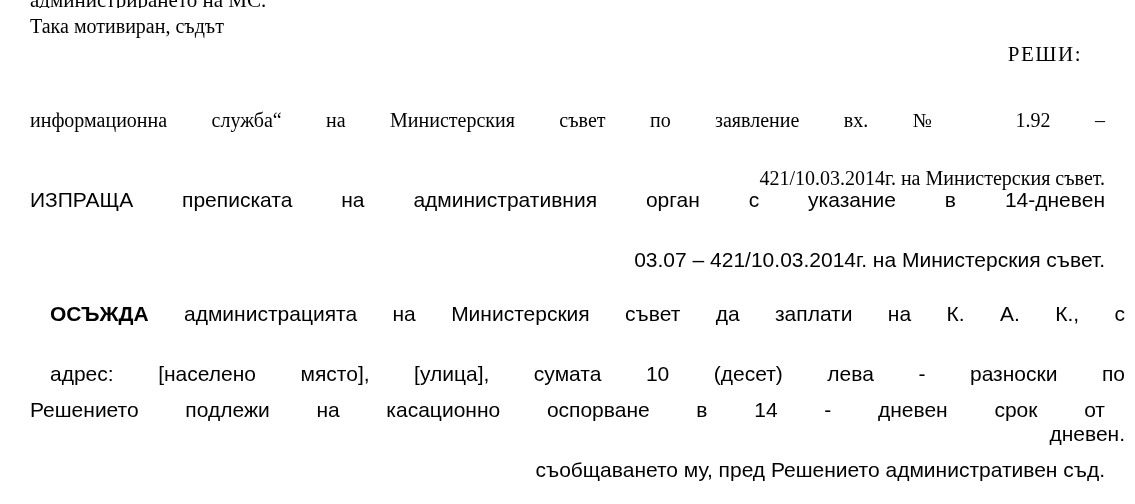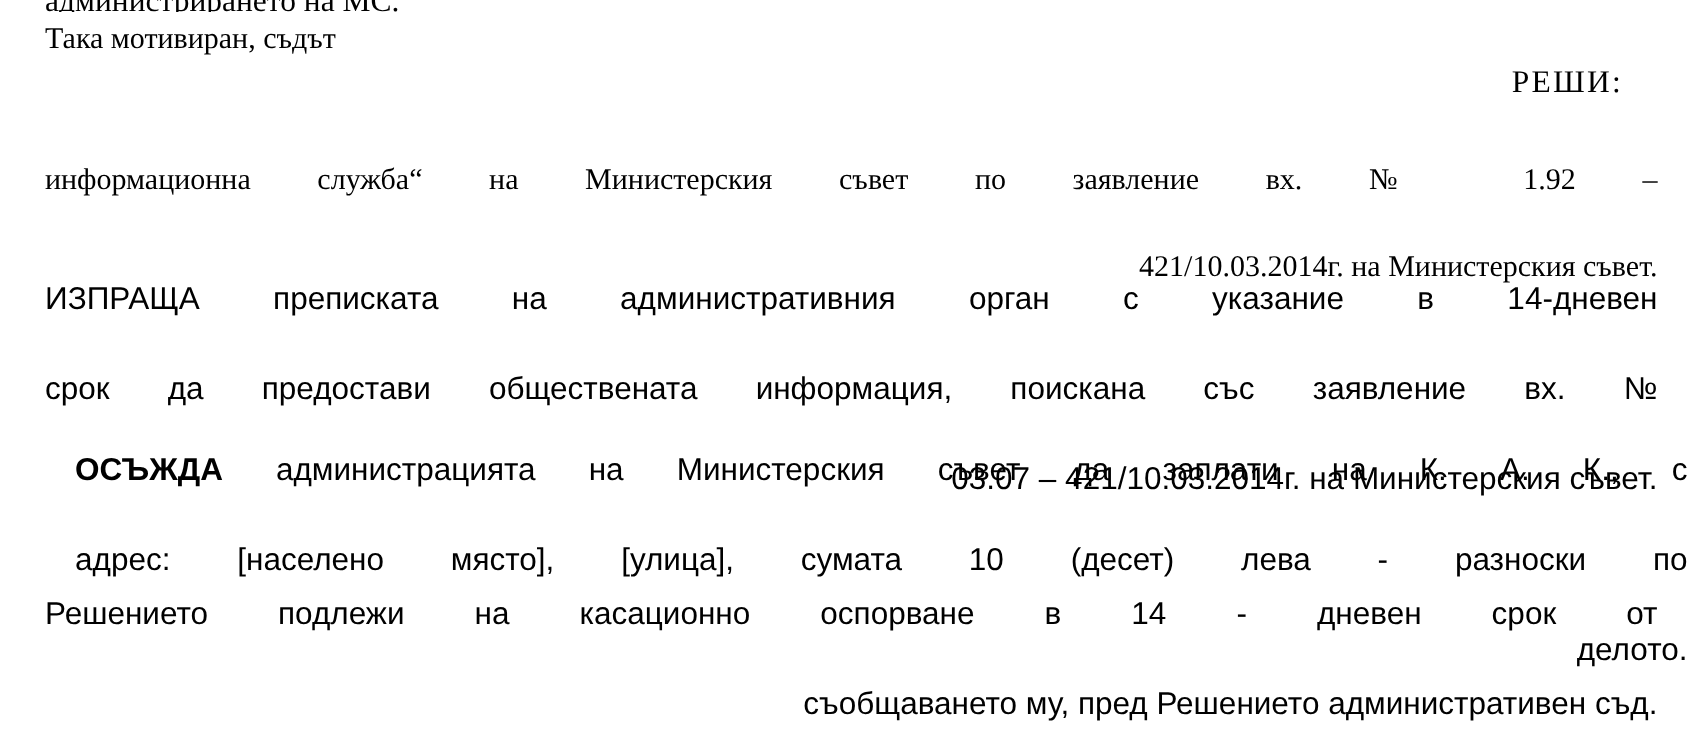--- a/index.html
+++ b/index.html
@@ -117,28 +117,27 @@
 
   <div class="line-reshi">РЕШИ:</div>
 
   <div class="serif-block para-otmenya">
     <span class="stretch">информационна служба“ на Министерския съвет по заявление вх. № 1.92 –</span>
     <span class="lastline">421/10.03.2014г. на Министерския съвет.</span>
   </div>
 
   <div class="sans-block para-izprashta">
     <span class="stretch">ИЗПРАЩА преписката на административния орган с указание в 14-дневен</span>
-    <span class="stretch">срок да предостави обществената информация, поискана със заявление вх. №</span>
     <span class="lastline">03.07 – 421/10.03.2014г. на Министерския съвет.</span>
   </div>
 
   <div class="sans-block para-osuzhda">
     <span class="stretch"><span class="bold">ОСЪЖДА</span><span> администрацията на Министерския съвет да заплати на К. А. К., с</span></span>
     <span class="stretch">адрес: [населено място],   [улица], сумата 10 (десет) лева - разноски по</span>
-    <span class="lastline">делото.</span>
+    <span class="lastline">дневен.</span>
   </div>
 
   <div class="sans-block para-reshenieto">
     <span class="stretch">Решението подлежи на касационно оспорване в 14 - дневен срок от</span>
     <span class="lastline">съобщаването му, пред Решението административен съд.</span>
   </div>
 
 </div>
 
 </body></html>

